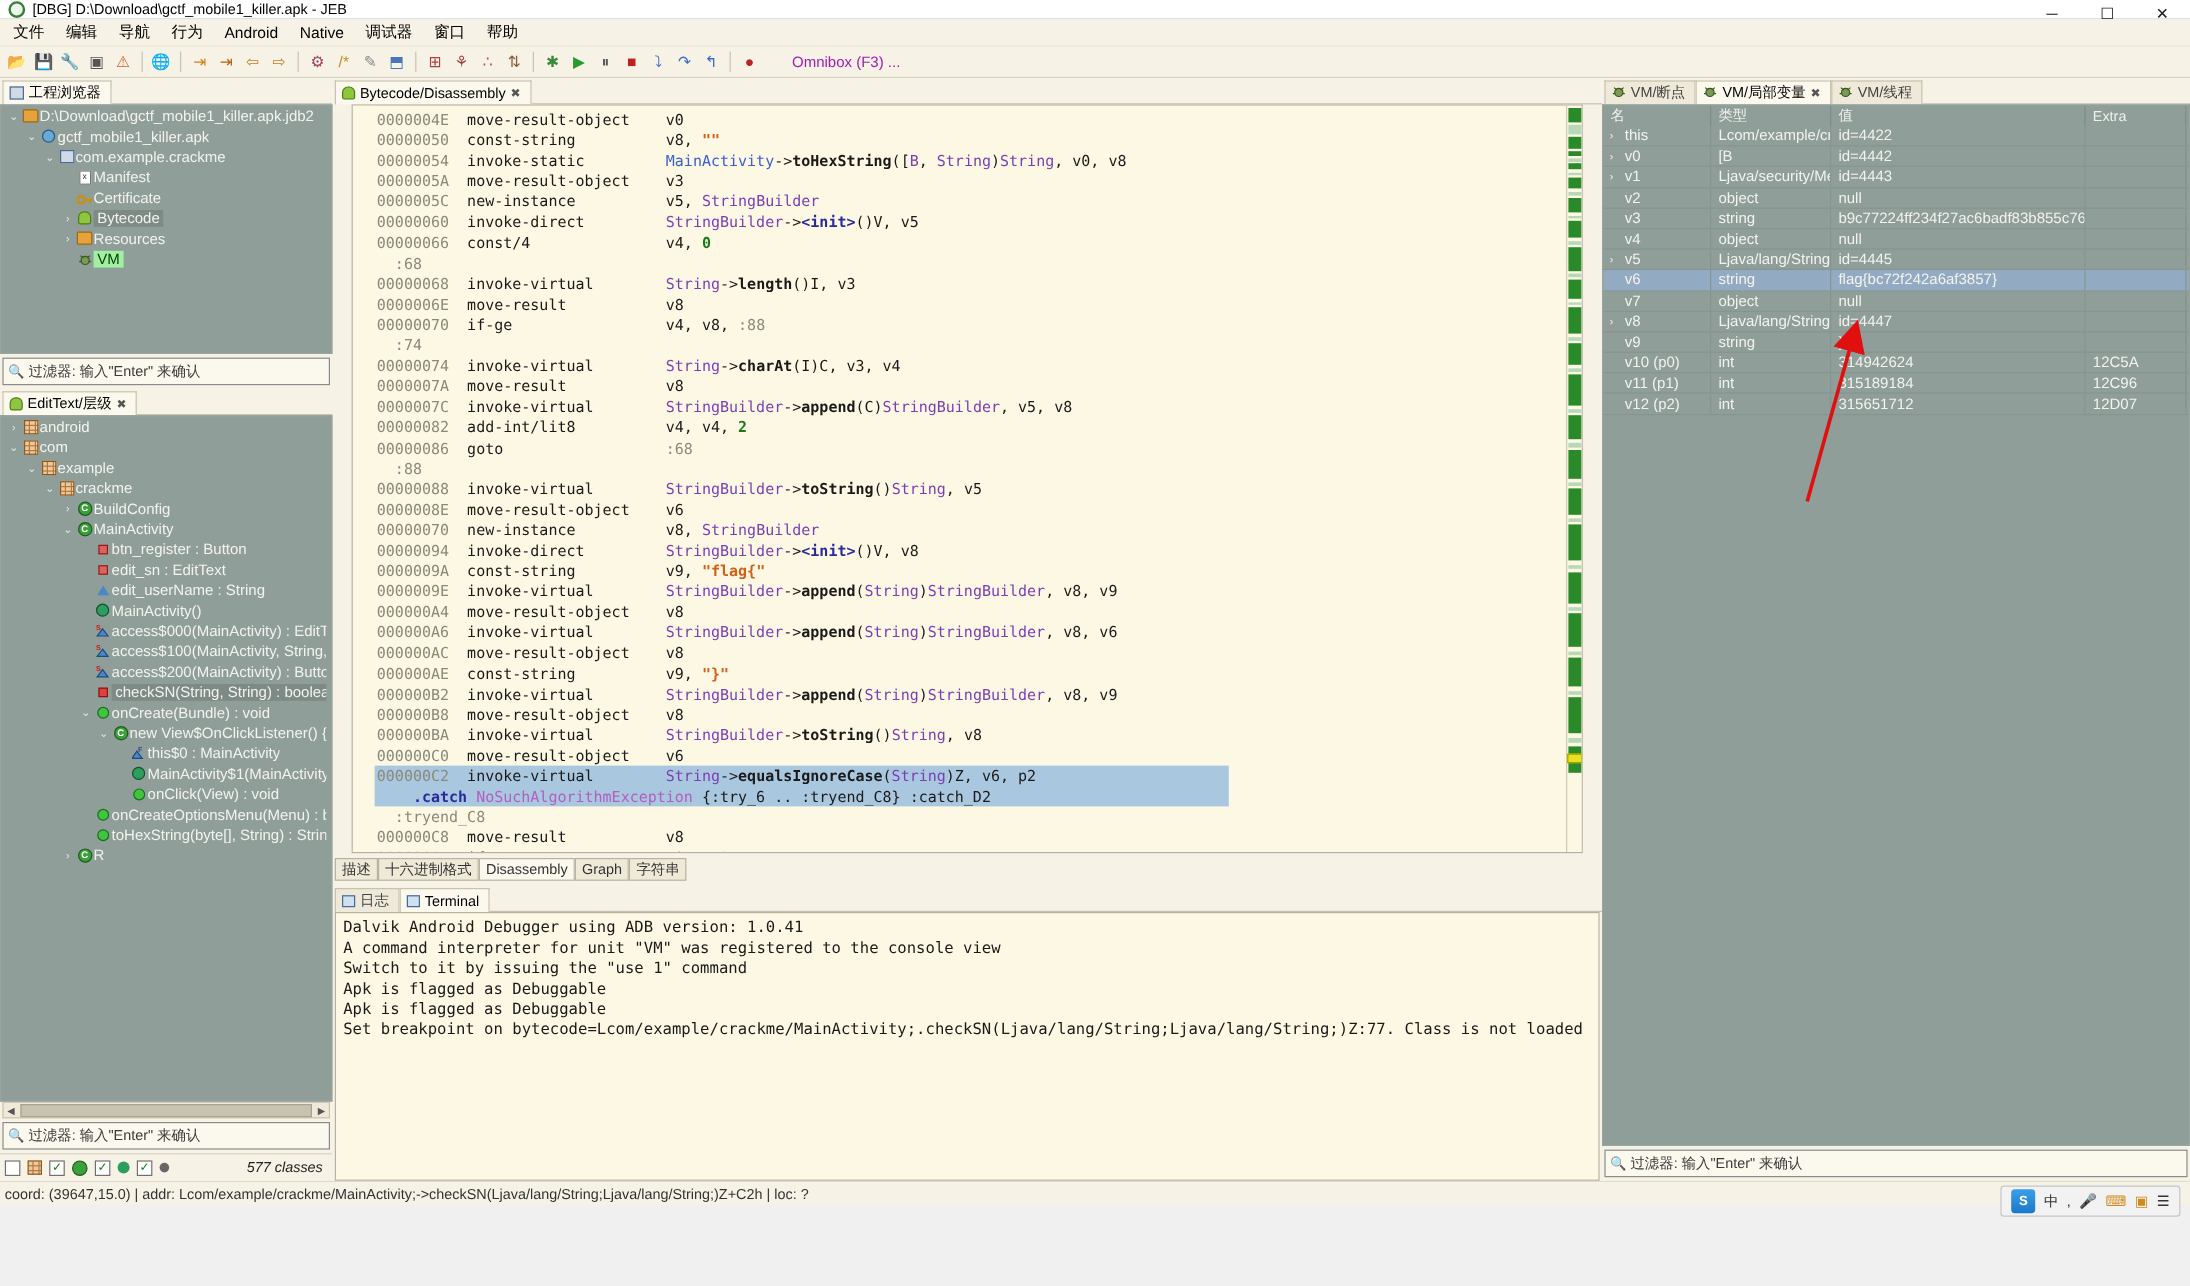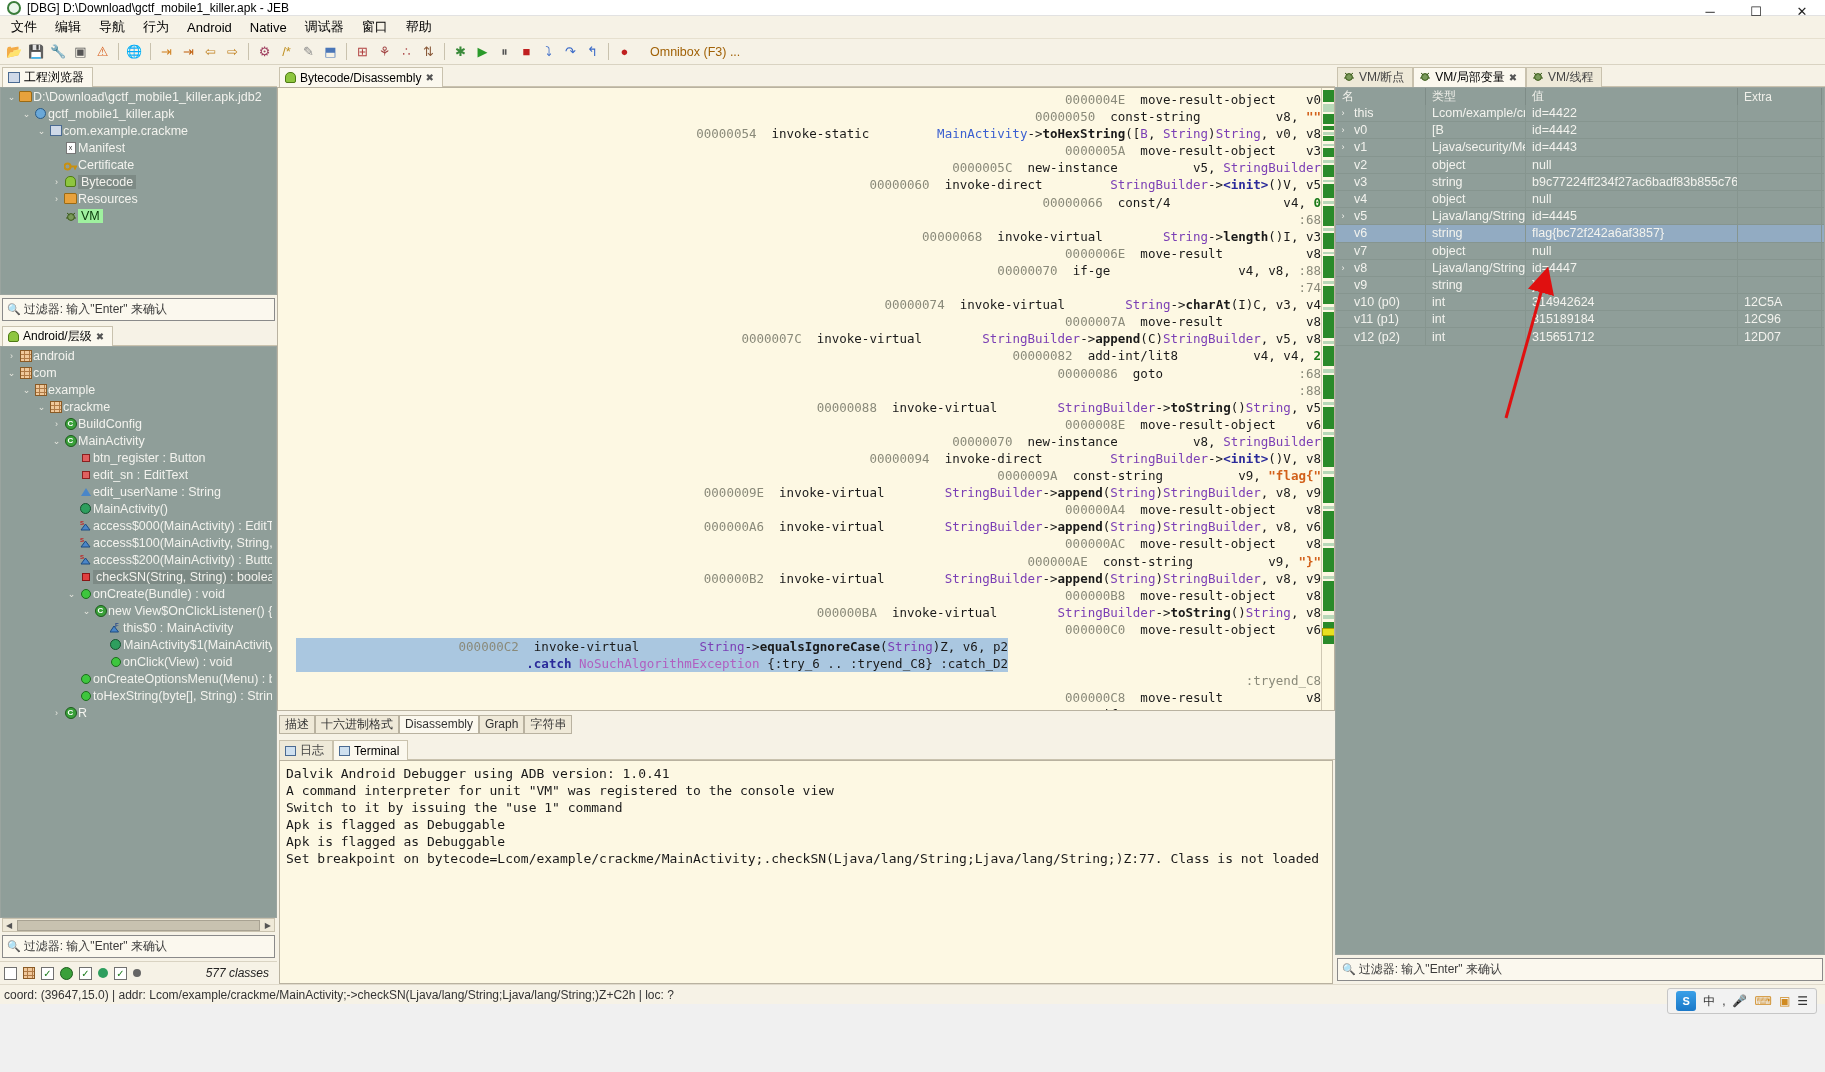--- a/index.html
+++ b/index.html
@@ -35,21 +35,21 @@
   #menubar .mi { padding:2px 9px; font-size:13px; color:#000; }
   
   #toolbar {
     height:26px; background:#f6f2e6; display:flex; align-items:center;
     padding-left:4px; border-bottom:1px solid #d9d3c2; gap:1px;
   }
   .tb { width:21px; height:21px; display:flex; align-items:center; justify-content:center;
         font-size:13px; line-height:1; }
   .tbsep { width:1px; height:17px; background:#c9c2ae; margin:0 4px; }
   #omnibox {
-    margin-left:14px; color:#a16207; font-size:12.5px;
+    margin-left:24px; color:#a21caf; font-size:12.5px;
   }
   
   #main { display:flex; height:919px; background:#f6f2e6; }
   
   #leftcol { width:277px; display:flex; flex-direction:column; background:#f6f2e6; }
   .panel-tabs {
     height:22px; display:flex; align-items:flex-end;
     background:#f6f2e6; padding-left:2px;
   }
   .ptab {
@@ -96,22 +96,22 @@
   .filterbar {
     height:23px; background:#fbf8ee; border:1px solid #8a8a8a; margin:3px 2px;
     display:flex; align-items:center; padding:0 4px; gap:3px;
   }
   .filterbar .fi { font-size:11px; color:#333; }
   .filterbar .ft { font-size:12px; color:#3a3a3a; }
   
   #centercol { flex:1; display:flex; flex-direction:column; min-width:0; background:#f6f2e6; }
   #codewrap { display:flex; flex-direction:column; height:647px; }
   .code-outer {
-    flex:1; display:flex; background:#fdf8e3; border:1px solid #b9b2a0; margin:0 0;
-    position:relative; overflow:hidden;text-align:right;
+    flex:1; display:flex; background:#fdf8e3; border:1px solid #b9b2a0; margin:0 16px;
+    position:relative; overflow:hidden;
   }
   .gutter { width:18px; background:#fdf8e3; border-right:0; flex:0 0 18px; position:relative; }
   .codearea {
     flex:1; overflow:hidden; font-family:"DejaVu Sans Mono", monospace;
     font-size:12.5px; line-height:17.1px; padding-top:3px; position:relative; min-width:0;
   }
   .cline { height:17.1px; white-space:pre; display:block; position:relative; padding-left:2px;}
   .cline.hl { background:#aac7e0; }
   .addr { color:#8a8a7a; }
   .mn   { color:#1a1a1a; }
@@ -321,21 +321,21 @@
       </div>
 
     <div class="filterbar">
       <span class="fi">🔍</span>
       <span class="ft">过滤器: 输入"Enter" 来确认</span>
     </div>
 
     <div class="panel-tabs">
       <div class="ptab">
         <span class="ic-droid"></span>
-        <span>Android/层级</span>
+        <span>EditText/层级</span>
         <span style="font-size:10px;color:#555;">✖</span>
       </div>
       <div class="tabfill"></div>
     </div>
 
     <div class="tree" id="tree-bytecode">
         <div class="trow" style="padding-left: 4px;">
           <span class="arw">›</span>
           <span class="ico">
             <span class="ic-grid"></span>

